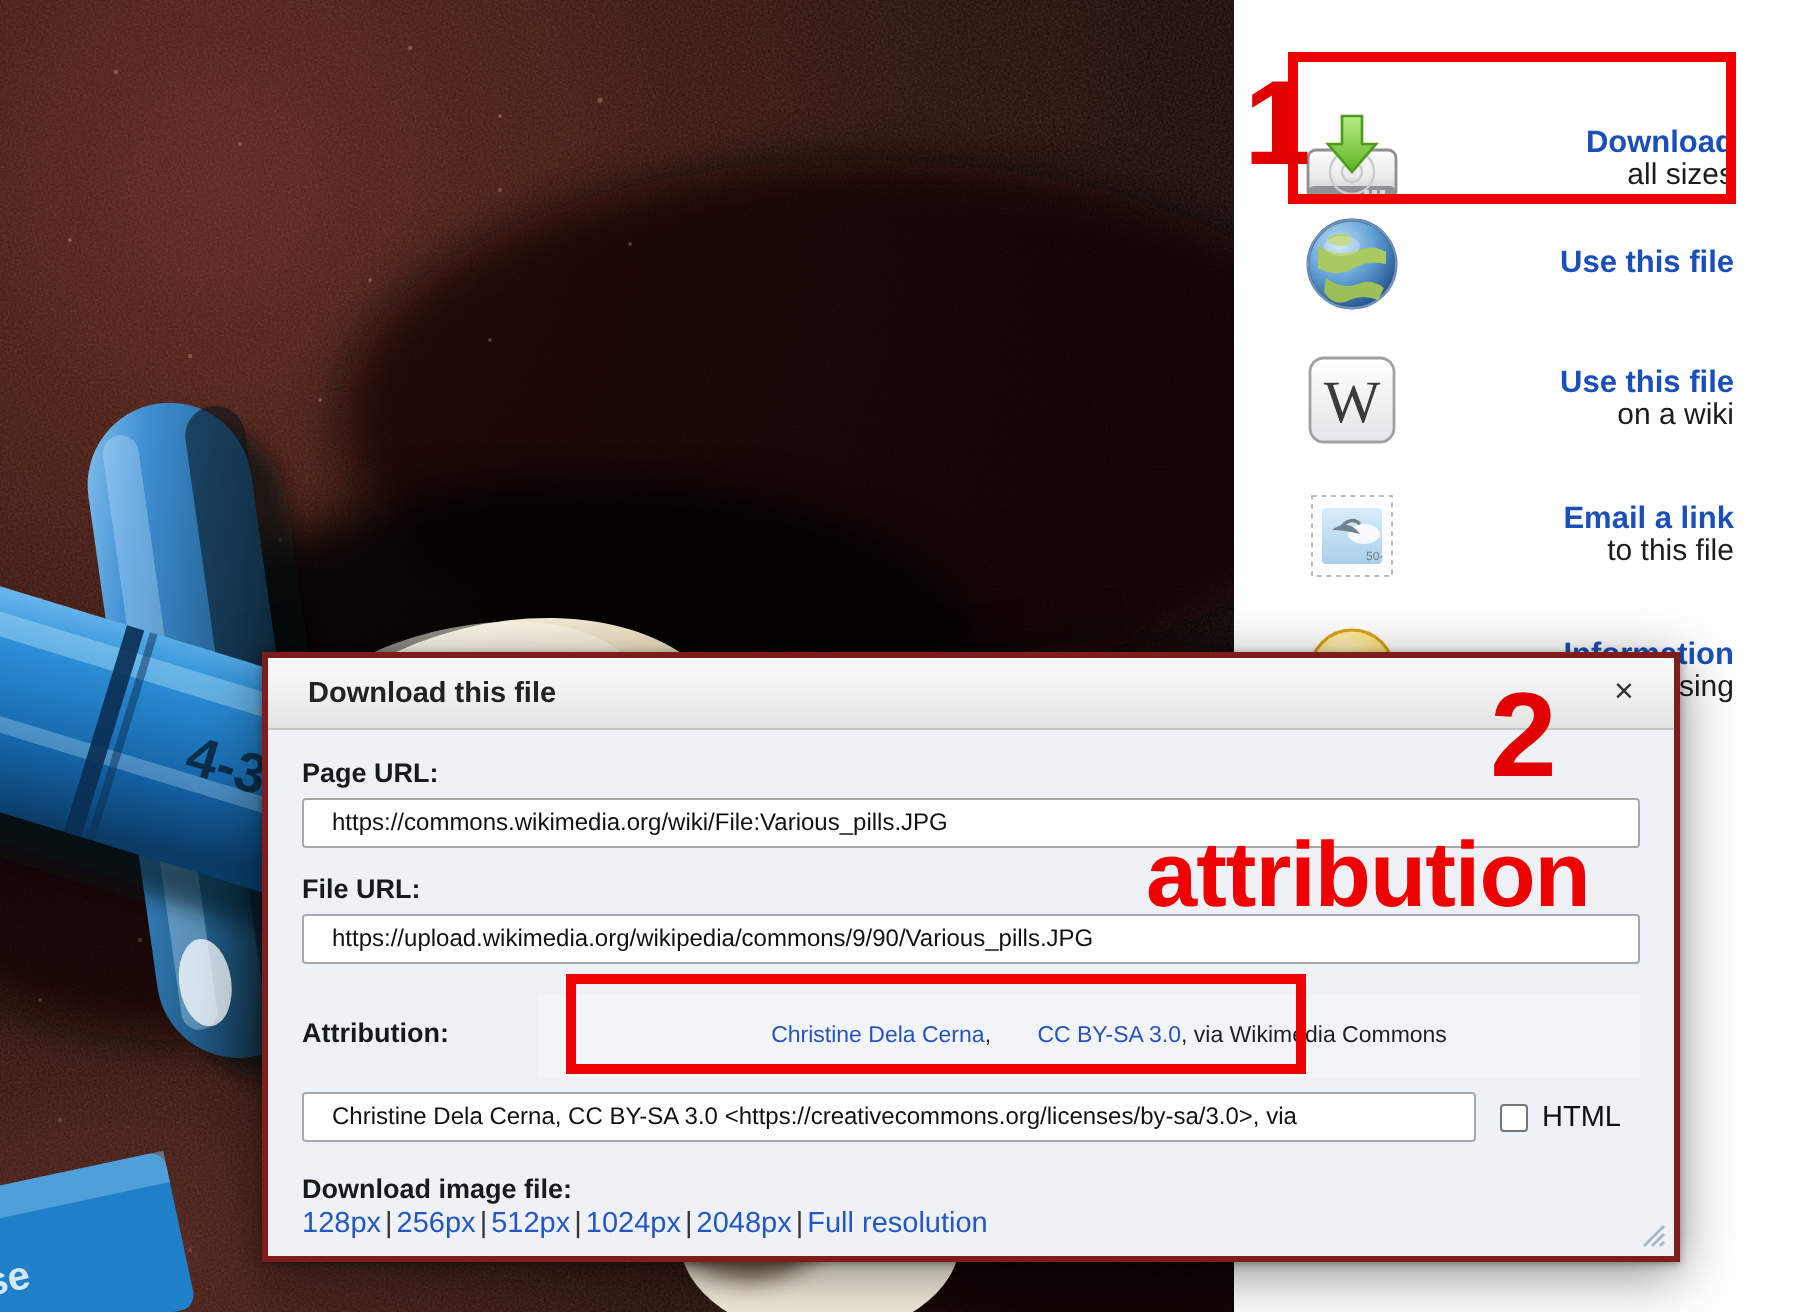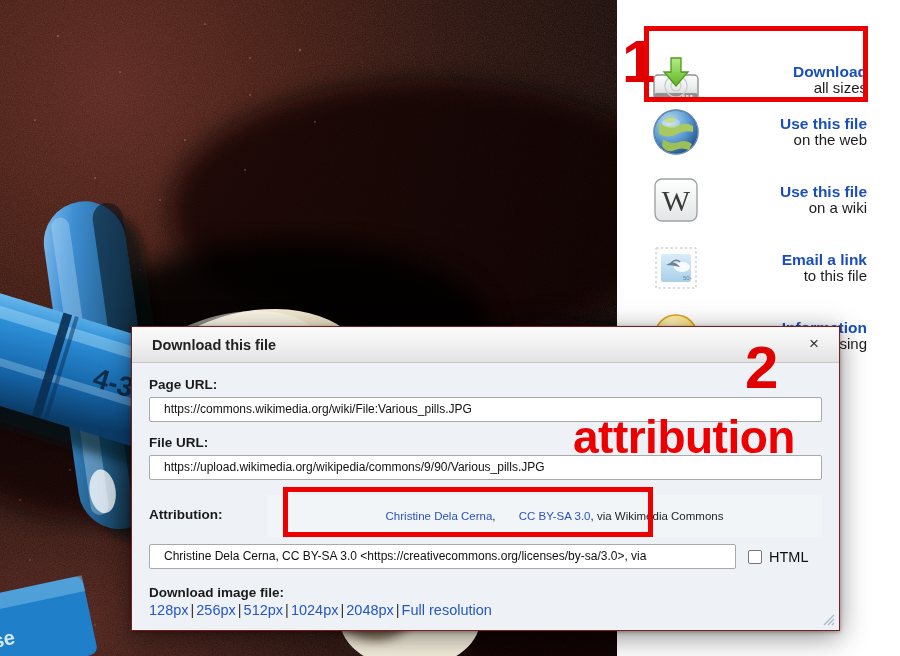--- a/index.html
+++ b/index.html
@@ -41,21 +41,21 @@
   .side-t2{
     color:#1c1c1c;font-size:15px;display:block;text-align:right;
   }
   .side-text.lbl-w{width:148px;}
 
   
   #dlg-shadow{
     position:absolute;left:131px;top:326px;width:709px;height:305px;
     background:#0ea5e9;
     box-shadow:0 6px 26px rgba(0,0,0,.45), 0 1px 4px rgba(0,0,0,.35);
-    border:1px solid #7f1d1d;
+    border:3px solid #7f1d1d;
     box-sizing:border-box;
   }
   #dlg-title{
     height:36px;box-sizing:border-box;
     background:linear-gradient(to bottom,#fbfbfb 0%,#f2f2f2 45%,#e2e2e2 100%);
     border-bottom:1px solid #c6c6c6;
     display:flex;align-items:center;position:relative;
   }
   #dlg-title .ttl{
     margin-left:20px;font-size:14.5px;font-weight:bold;color:#222;
@@ -355,21 +355,20 @@
           <circle cx="25" cy="25" r="22" fill="url(#gbG)" stroke="#2b5c93" stroke-width="1.4"></circle>
           <path d="M8 16 q10 6 20 2 q8 -3 14 1 l0 6 q-9 -2 -16 2 q-9 5 -18 0 z" fill="#a8c860"></path>
           <path d="M12 32 q8 6 16 3 q7 -3 13 2 l-3 6 q-8 -3 -14 0 q-8 4 -13 -4 z" fill="#9dbf57"></path>
           <ellipse cx="19" cy="13" rx="6" ry="3" fill="#b2d06b"></ellipse>
           <ellipse cx="25" cy="25" rx="22" ry="22" fill="none" stroke="#ffffff" stroke-width="1" opacity="0.35"></ellipse>
           <ellipse cx="20" cy="16" rx="9" ry="5" fill="#ffffff" opacity="0.25"></ellipse>
         </svg>
       </span>
       <span class="side-text lbl-w">
         <span class="side-t1">Use this file</span>
-        <span class="side-t2">on the web</span>
       </span>
     </div>
 
     <div class="side-row" style="top:166px;">
       <span class="side-icon">
         <svg width="50" height="50" viewBox="0 0 50 50">
           <defs>
               <linearGradient id="wkG" x1="0" y1="0" x2="0" y2="1">
             <stop offset="0%" stop-color="#ffffff"></stop>
                 <stop offset="100%" stop-color="#e3e5e6"></stop>

